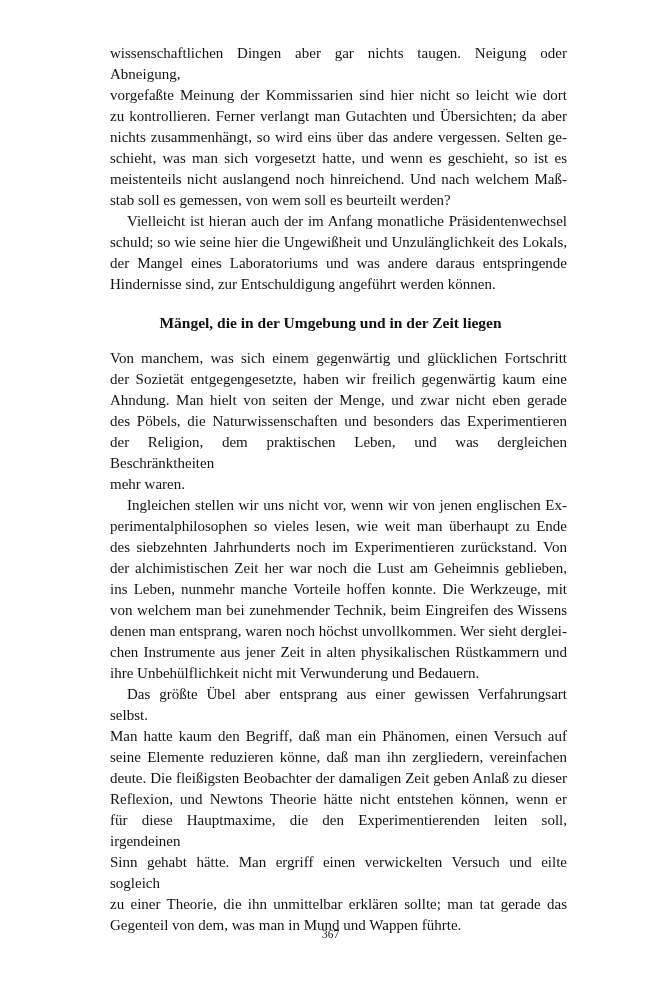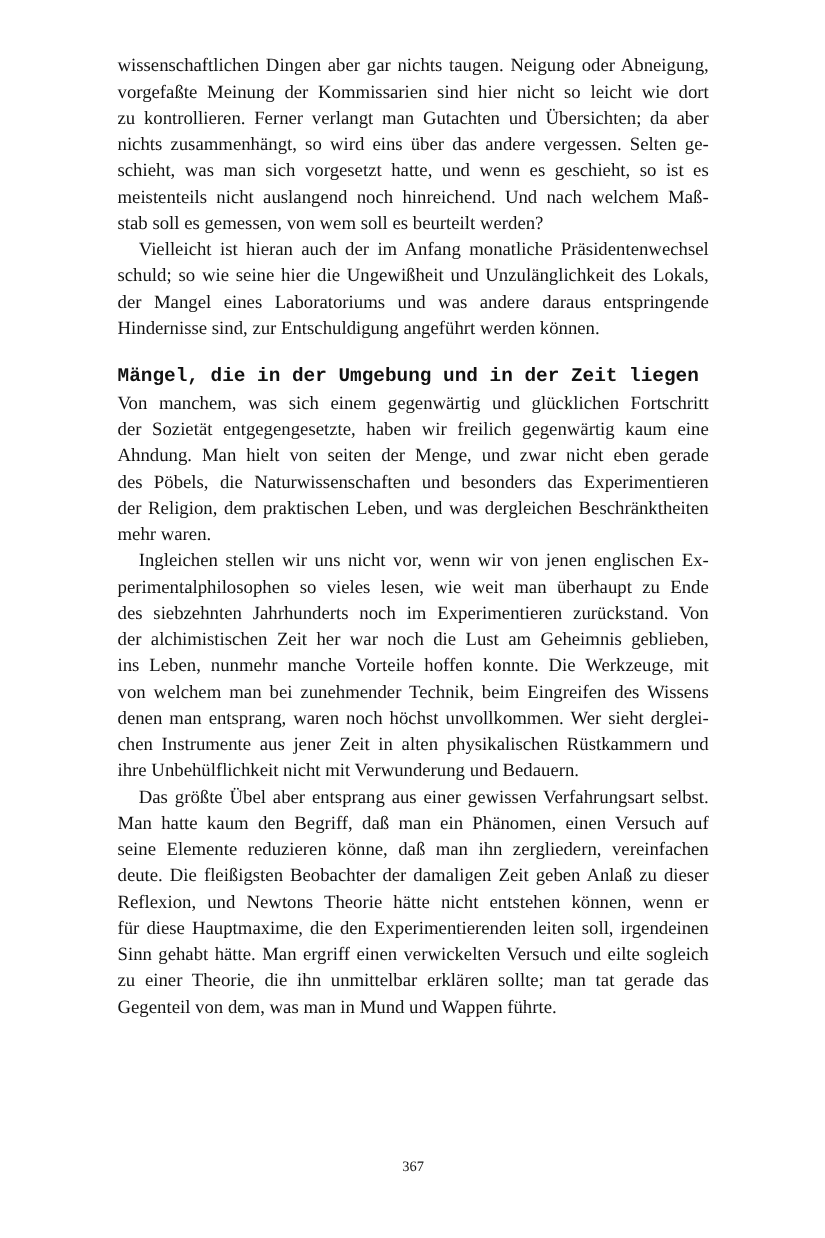--- a/index.html
+++ b/index.html
@@ -27,35 +27,35 @@
     padding: 0;
     font-size: 15px;
     line-height: 21px;
   }
   .line {
     display: block;
     text-align: justify;
     text-align-last: justify;
     -moz-text-align-last: justify;
     white-space: normal;
+    margin-left: 16px;
   }
   .line.last {
     text-align-last: left;
     -moz-text-align-last: left;
   }
   .para.indent .line:first-child {
     text-indent: 17px;
   }
   .heading {
-    margin: 17px 0 1px 0;
+    margin: 17px 0 15px 0;
     font-size: 15.5px;
     line-height: 21px;
     font-weight: bold;
-    text-align: left;
-    font-family: Liberation Mono, monospace;
+    text-align: center;
   }
   .page-number {
     position: absolute;
     left: 94px;
     width: 473px;
     top: 928px;
     text-align: center;
     font-size: 11.5px;
     color: #121212;
   }

